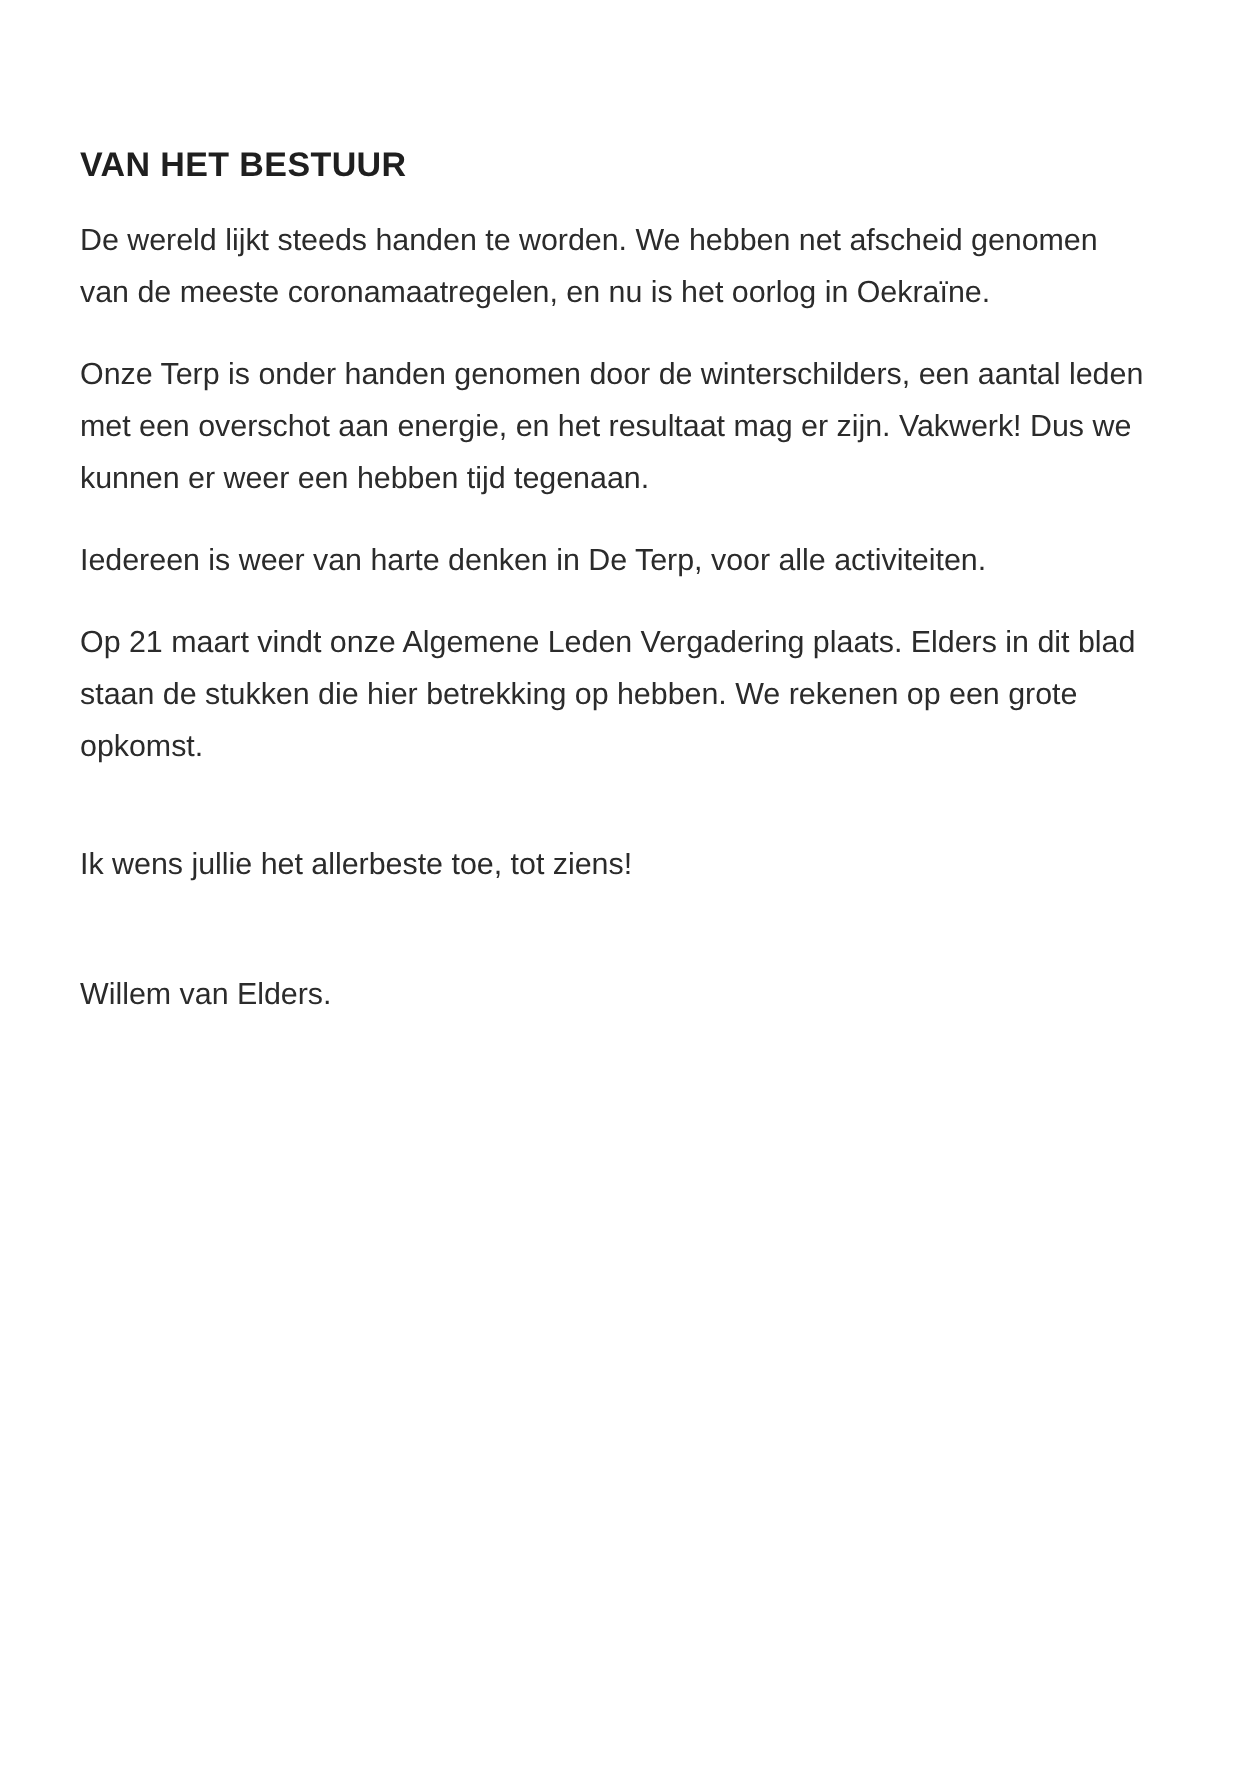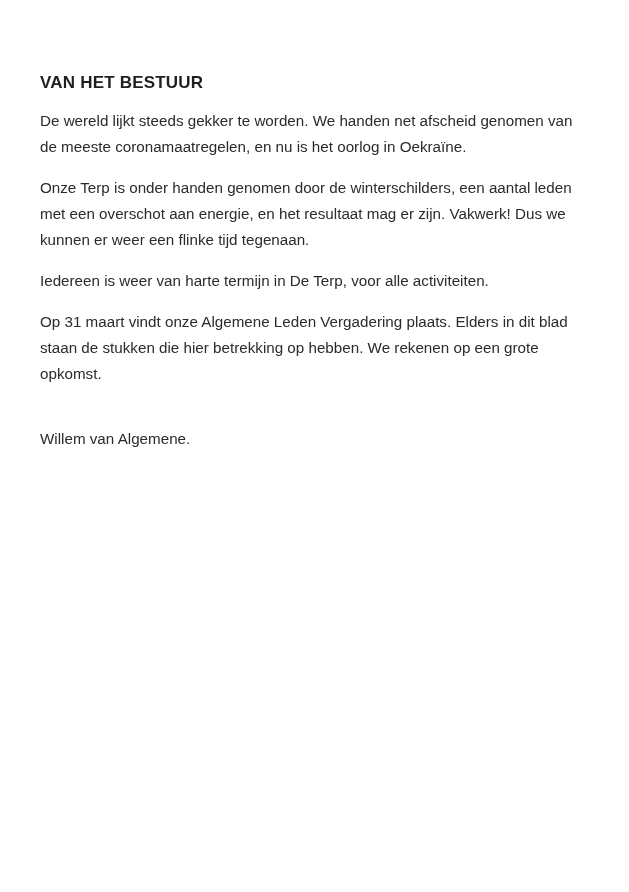--- a/index.html
+++ b/index.html
@@ -42,25 +42,26 @@
   .gap-before-signature {
     margin-top: 39px;
   }
 </style>
 </head>
 <body>
 
 <div class="page">
   <h1 class="doc-heading">VAN HET BESTUUR</h1>
 
-  <p class="doc-paragraph">De wereld lijkt steeds gekker te worden. We handen net afscheid genomen van de meeste coronamaatregelen, en nu is het oorlog in Oekraïne.</p>
+  <p class="doc-paragraph">De wereld lijkt steeds handen te worden. We hebben net afscheid genomen van de meeste coronamaatregelen, en nu is het oorlog in Oekraïne.</p>
 
 
 
-  <p class="doc-paragraph">Onze Terp is onder handen genomen door de winterschilders, een aantal leden met een overschot aan energie, en het resultaat mag er zijn. Vakwerk! Dus we kunnen er weer een flinke tijd tegenaan.</p>
+  <p class="doc-paragraph">Onze Terp is onder handen genomen door de winterschilders, een aantal leden met een overschot aan energie, en het resultaat mag er zijn. Vakwerk! Dus we kunnen er weer een hebben tijd tegenaan.</p>
 
-  <p class="doc-paragraph">Iedereen is weer van harte termijn in De Terp, voor alle activiteiten.</p>
+  <p class="doc-paragraph">Iedereen is weer van harte denken in De Terp, voor alle activiteiten.</p>
 
-  <p class="doc-paragraph">Op 31 maart vindt onze Algemene Leden Vergadering plaats. Elders in dit blad staan de stukken die hier betrekking op hebben. We rekenen op een grote opkomst.</p>
+  <p class="doc-paragraph">Op 21 maart vindt onze Algemene Leden Vergadering plaats. Elders in dit blad staan de stukken die hier betrekking op hebben. We rekenen op een grote opkomst.</p>
 
+  <p class="doc-paragraph gap-before-signoff">Ik wens jullie het allerbeste toe, tot ziens!</p>
 
-  <p class="doc-paragraph gap-before-signature">Willem van Algemene.</p>
+  <p class="doc-paragraph gap-before-signature">Willem van Elders.</p>
 </div>
 
 </body></html>

